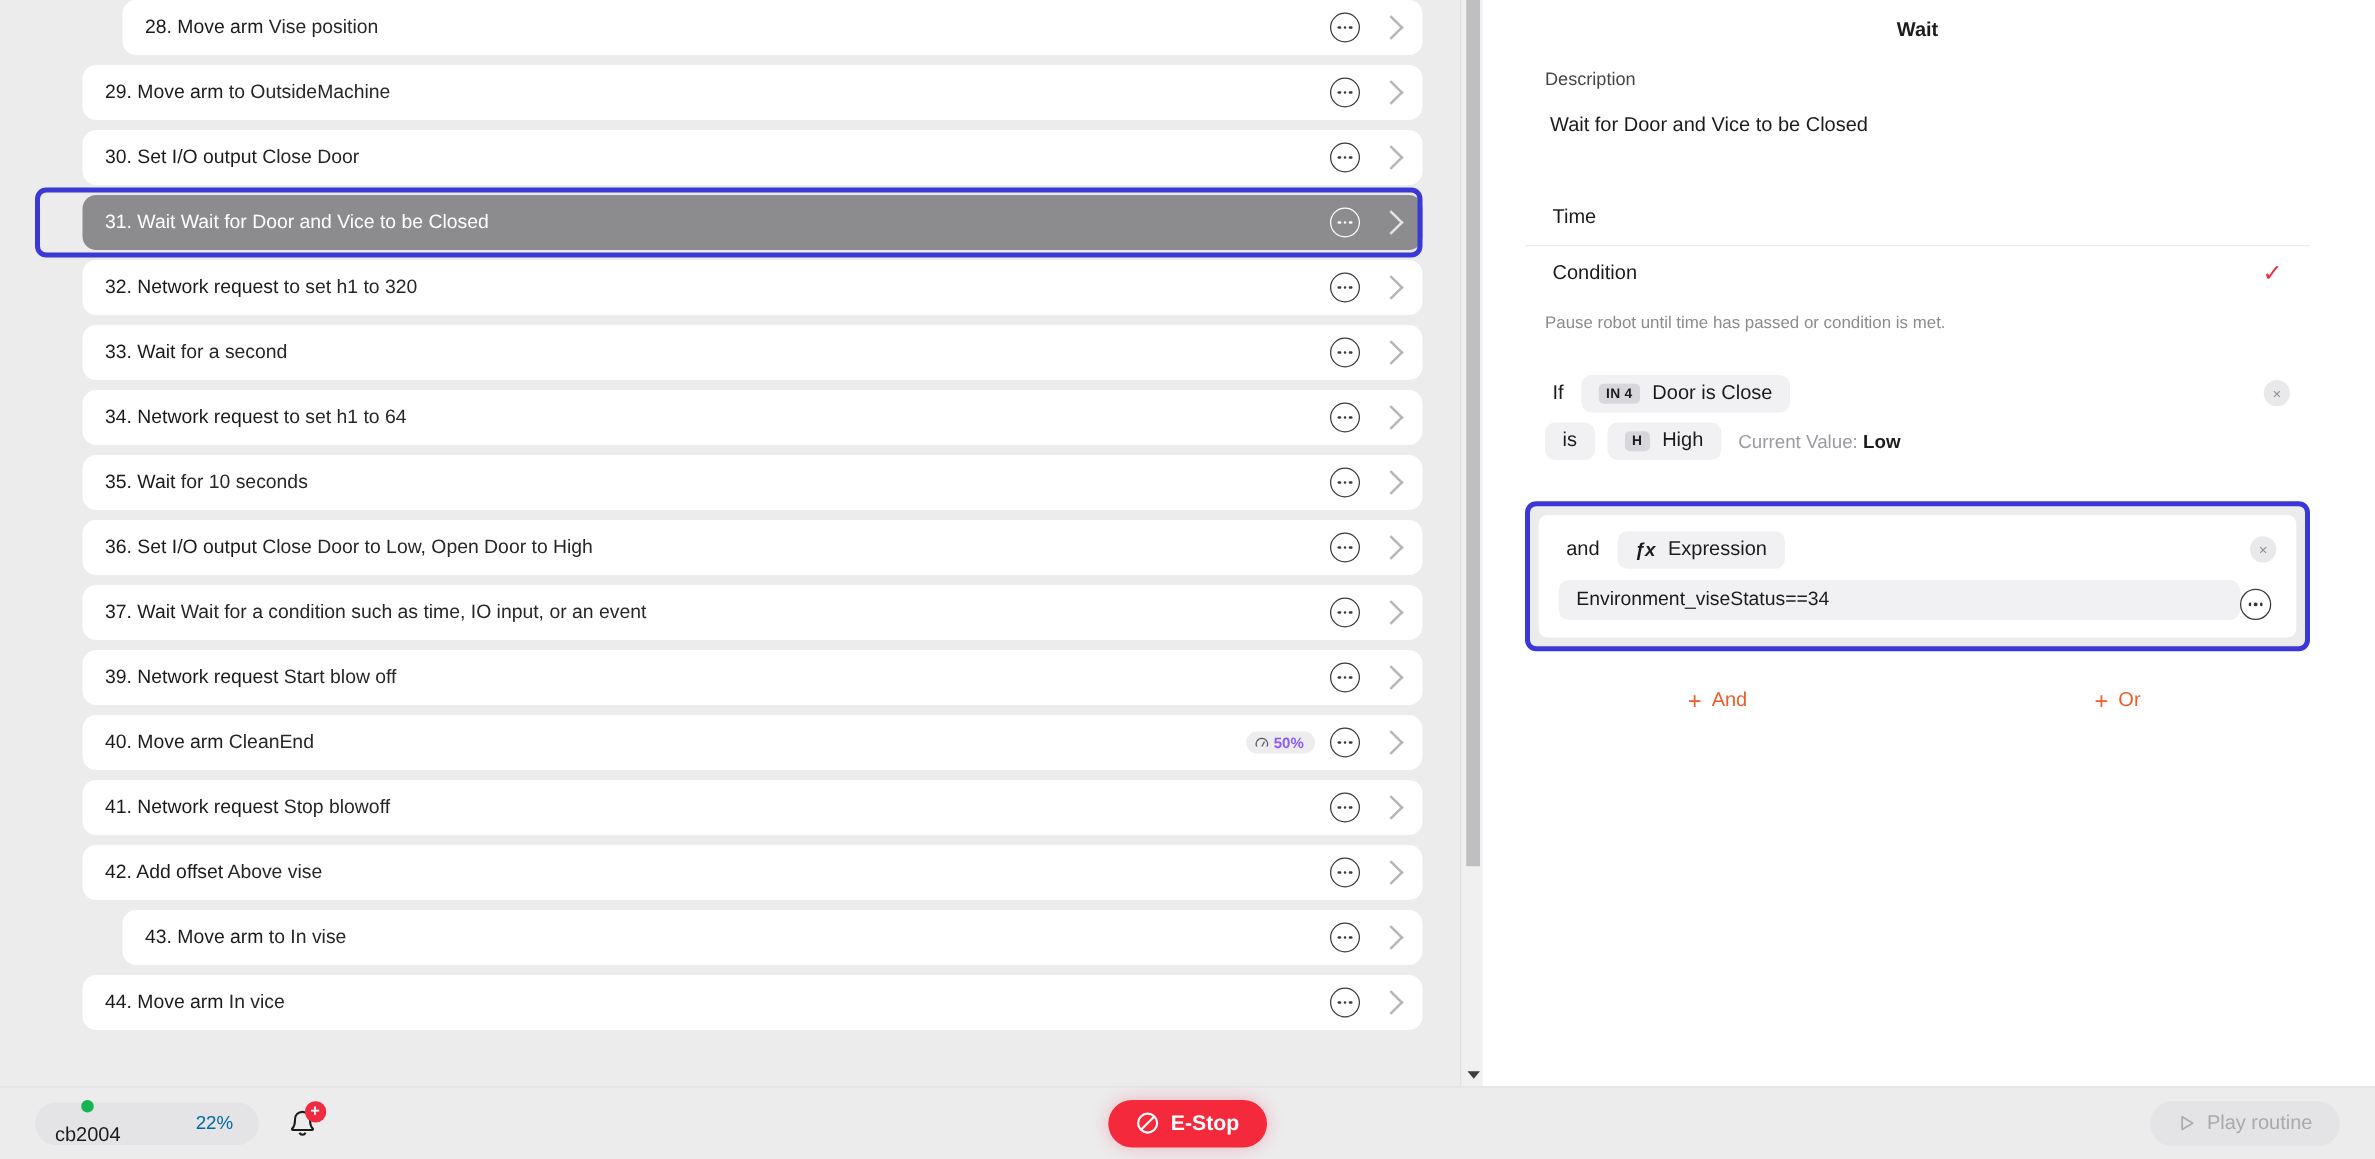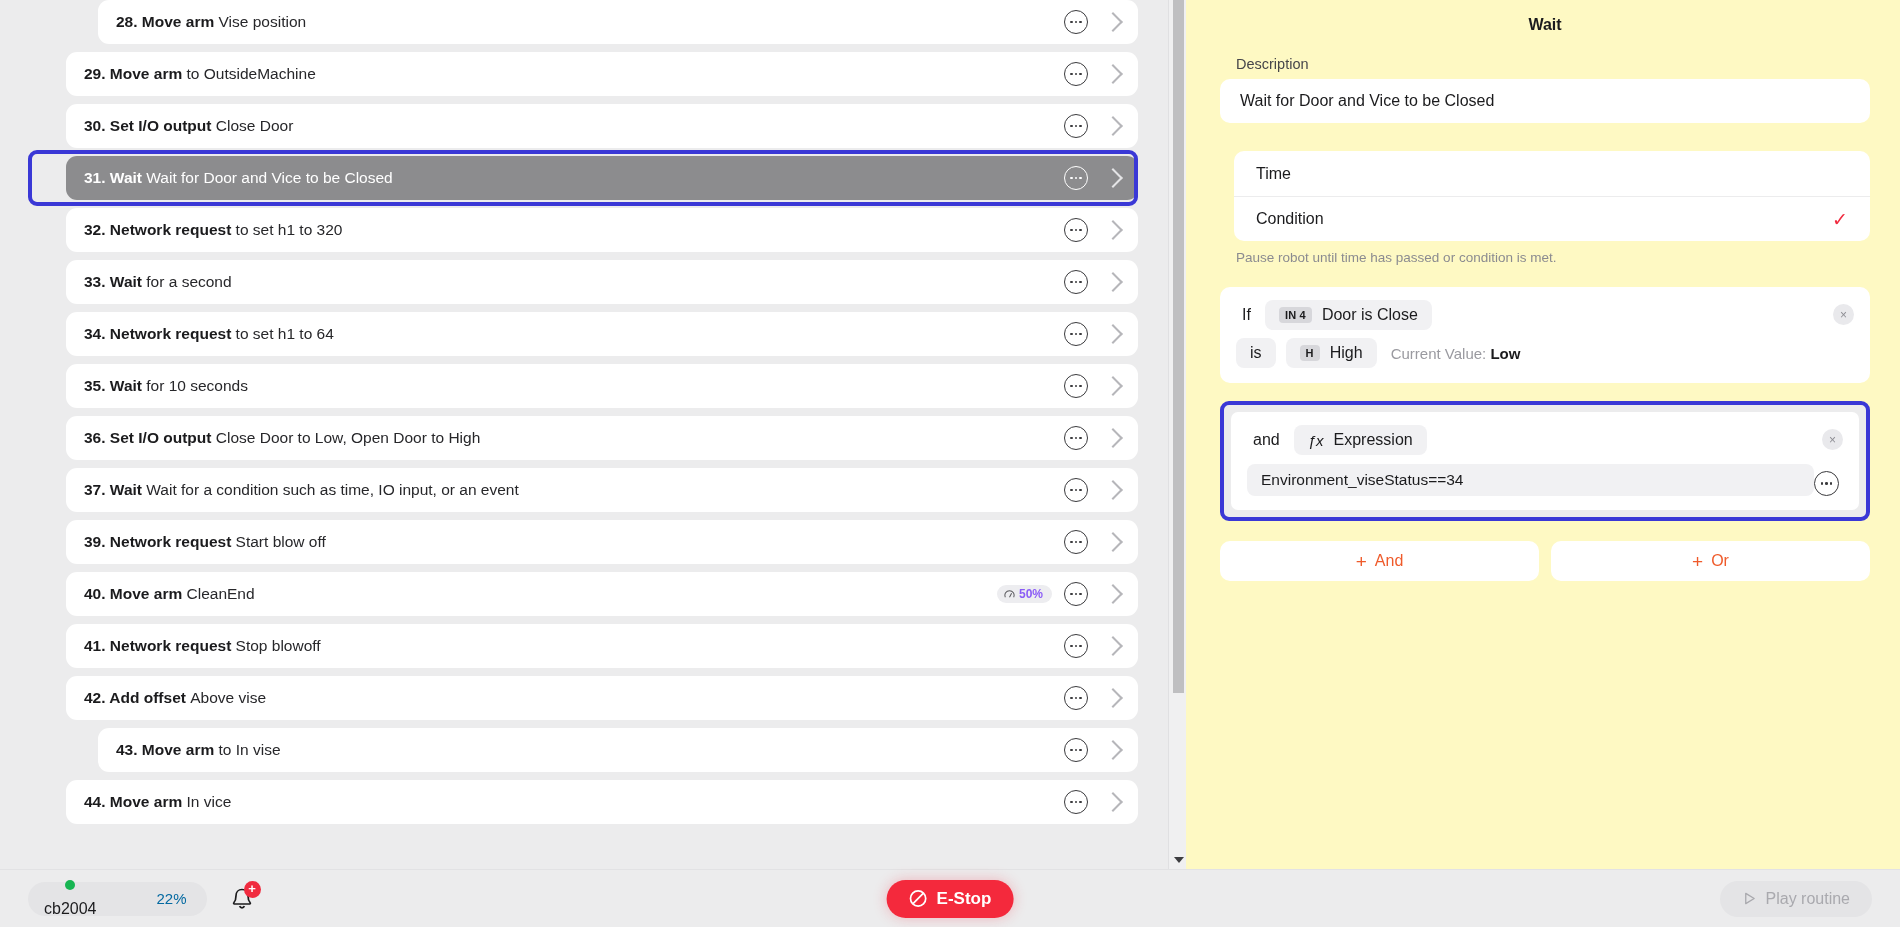--- a/index.html
+++ b/index.html
@@ -55,21 +55,21 @@
     color: #ffffff;
   }
   .step-text {
     flex: 1 1 auto;
     font-size: 15.5px;
     color: #1b1b1d;
     white-space: nowrap;
     overflow: hidden;
   }
   .selected .step-text { color: #ffffff; }
-  .step-text b { font-weight: 700; }
+  .step-text b { font-weight: 400; }
   .step-text span.sub { font-weight: 400; color: #27272a; }
   .selected .step-text span.sub { color: #ffffff; }
 
   .speed-pill {
     display: inline-flex;
     align-items: center;
     gap: 4px;
     background: #ededf0;
     border-radius: 10px;
     padding: 2px 9px 2px 7px;
@@ -141,22 +141,22 @@
     width: 0; height: 0;
     border-left: 5px solid transparent;
     border-right: 5px solid transparent;
   }
   .vscroll .arrow-up { top: 2px; border-bottom: 6px solid #3d3d40; }
   .vscroll .arrow-dn { bottom: 6px; border-top: 6px solid #3d3d40; }
 
   
   .detail-pane {
     flex: 1 1 auto;
-    background: #fef9c3;
-    padding: 8px 30px 0 34px;
+    background: #ffffff;
+    padding: 8px 52px 0 34px;
     overflow: hidden;
     position: relative;
   }
   .detail-title {
     text-align: center;
     font-size: 16px;
     font-weight: 700;
     color: #1b1b1d;
     padding: 8px 0 22px 0;
   }
@@ -174,21 +174,20 @@
     padding: 0 20px;
     font-size: 16px;
     color: #1b1b1d;
   }
 
   .seg-card {
     background: #ffffff;
     border-radius: 10px;
     margin-top: 28px;
     overflow: hidden;
-    margin-left: 14px;
   }
   .seg-row {
     height: 45px;
     display: flex;
     align-items: center;
     padding: 0 22px;
     font-size: 16px;
     color: #1b1b1d;
     position: relative;
   }
@@ -248,21 +247,21 @@
     border-radius: 4px;
     font-size: 11px;
     font-weight: 700;
     color: #1b1b1d;
     padding: 2px 6px;
     letter-spacing: .2px;
   }
   .chip .fx {
     font-style: italic;
     font-size: 15px;
-    font-weight: 400;
+    font-weight: 700;
   }
   .cur-val {
     font-size: 15px;
     color: #9a9aa0;
     margin-left: 4px;
   }
   .cur-val b { color: #1b1b1d; font-weight: 700; }
   .x-btn {
     position: absolute;
     right: 16px; top: 17px;

